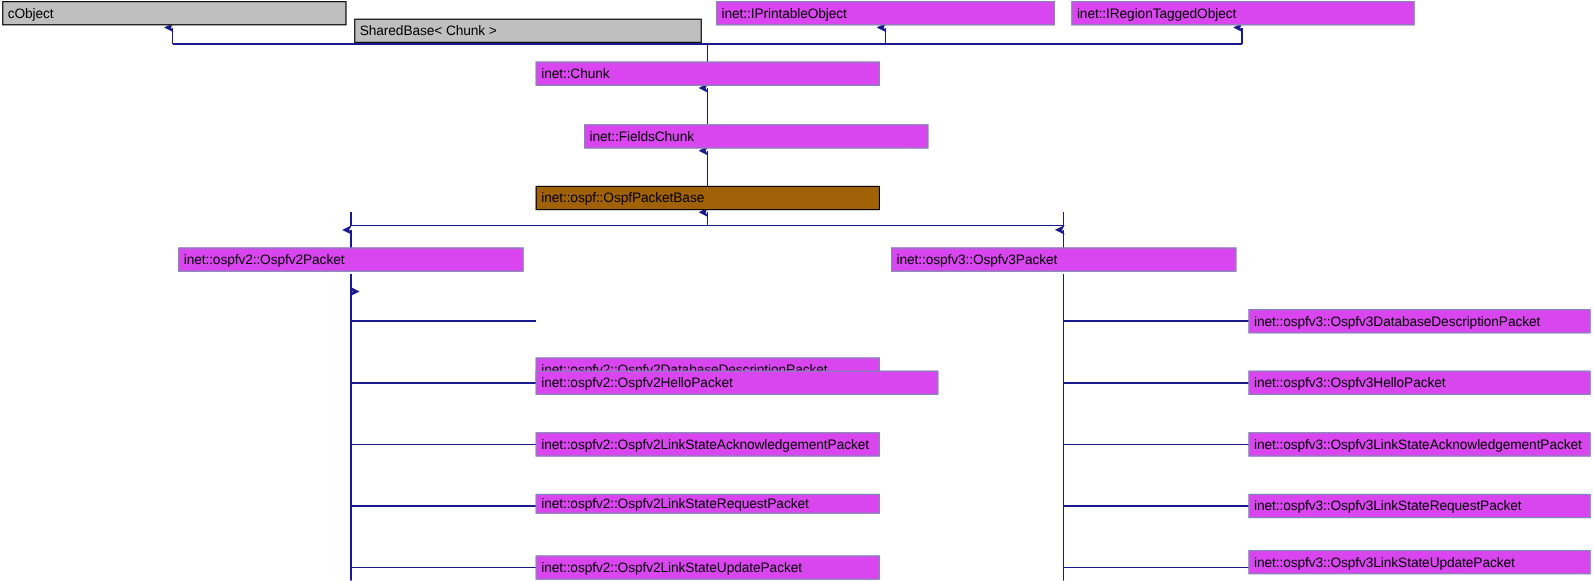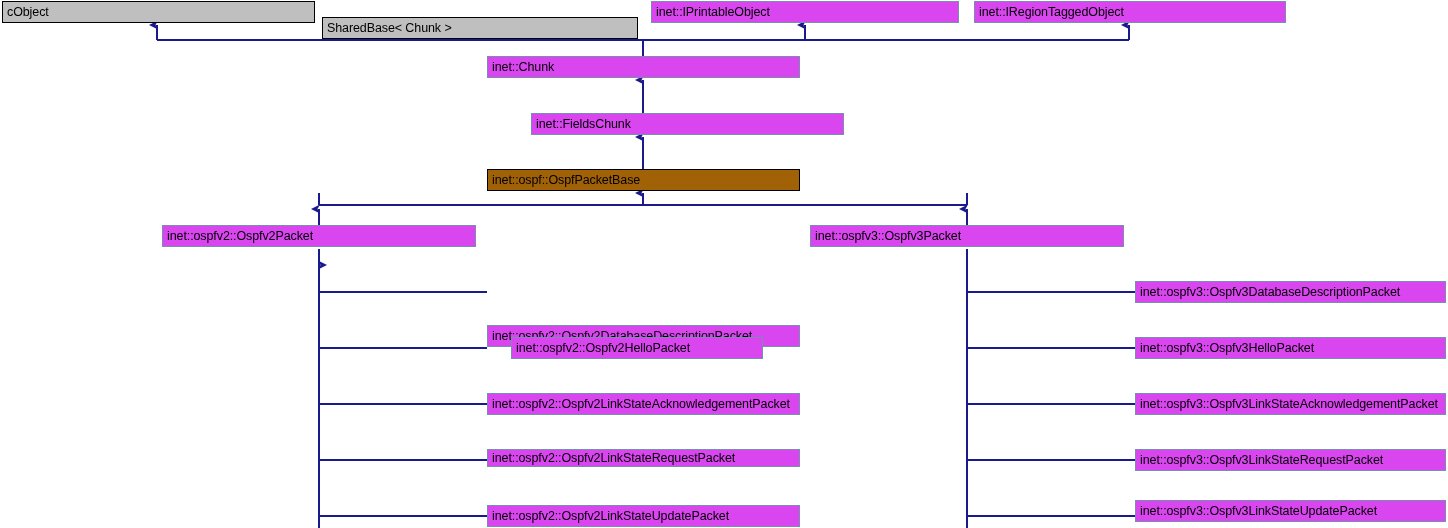--- a/index.html
+++ b/index.html
@@ -127,21 +127,21 @@
       </div>
       <div class="node normal" style="left: 162px; top: 225px; width: 314px; height: 22px;">
         <span class="label">inet::ospfv2::Ospfv2Packet</span>
       </div>
       <div class="node normal" style="left: 810px; top: 225px; width: 314px; height: 22px;">
         <span class="label">inet::ospfv3::Ospfv3Packet</span>
       </div>
       <div class="node normal" style="left: 487px; top: 281px; width: 313px; height: 22px; margin-top: 44px;">
         <span class="label">inet::ospfv2::Ospfv2DatabaseDescriptionPacket</span>
       </div>
-      <div class="node normal" style="left: 511px; top: 337px; width: 252px; height: 22px;">
+      <div class="node normal" style="left: 487px; top: 337px; width: 366px; height: 22px;">
         <span class="label">inet::ospfv2::Ospfv2HelloPacket</span>
       </div>
       <div class="node normal" style="left: 487px; top: 393px; width: 313px; height: 22px;">
         <span class="label">inet::ospfv2::Ospfv2LinkStateAcknowledgementPacket</span>
       </div>
       <div class="node normal" style="left: 487px; top: 449px; width: 313px; height: 18px;">
         <span class="label">inet::ospfv2::Ospfv2LinkStateRequestPacket</span>
       </div>
       <div class="node normal" style="left: 487px; top: 505px; width: 313px; height: 22px;">
         <span class="label">inet::ospfv2::Ospfv2LinkStateUpdatePacket</span>

